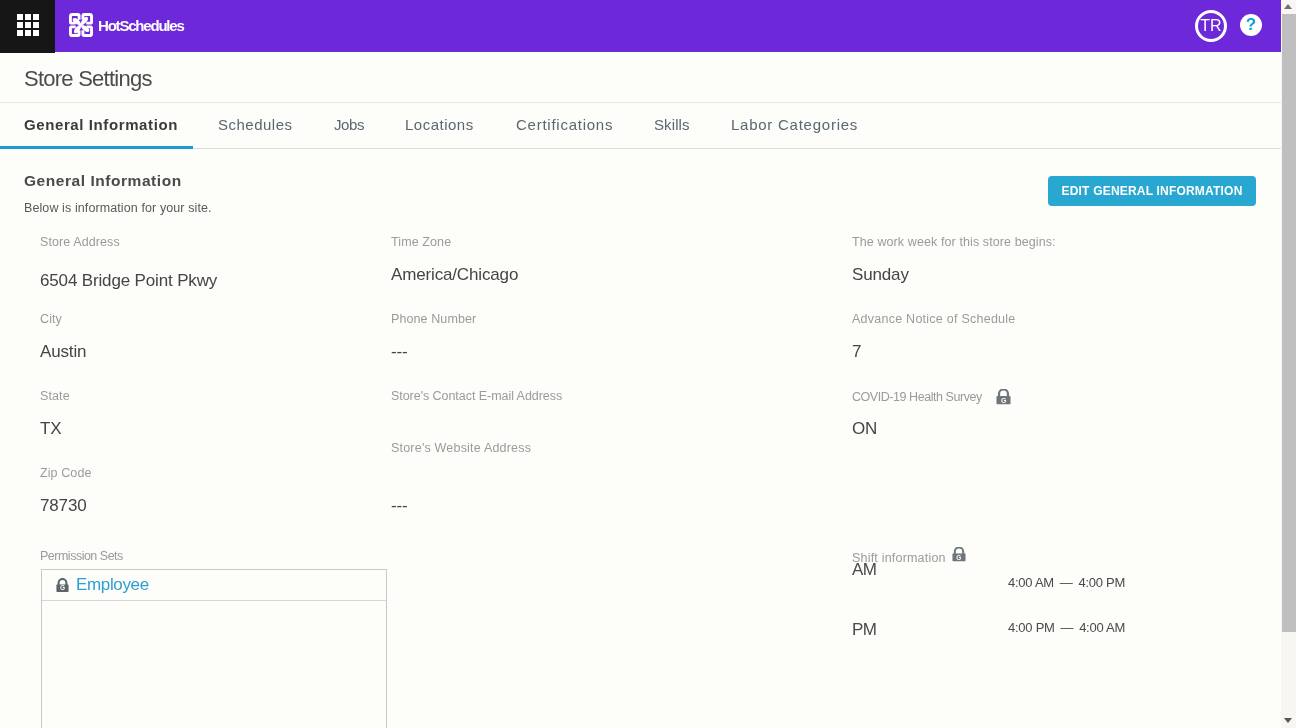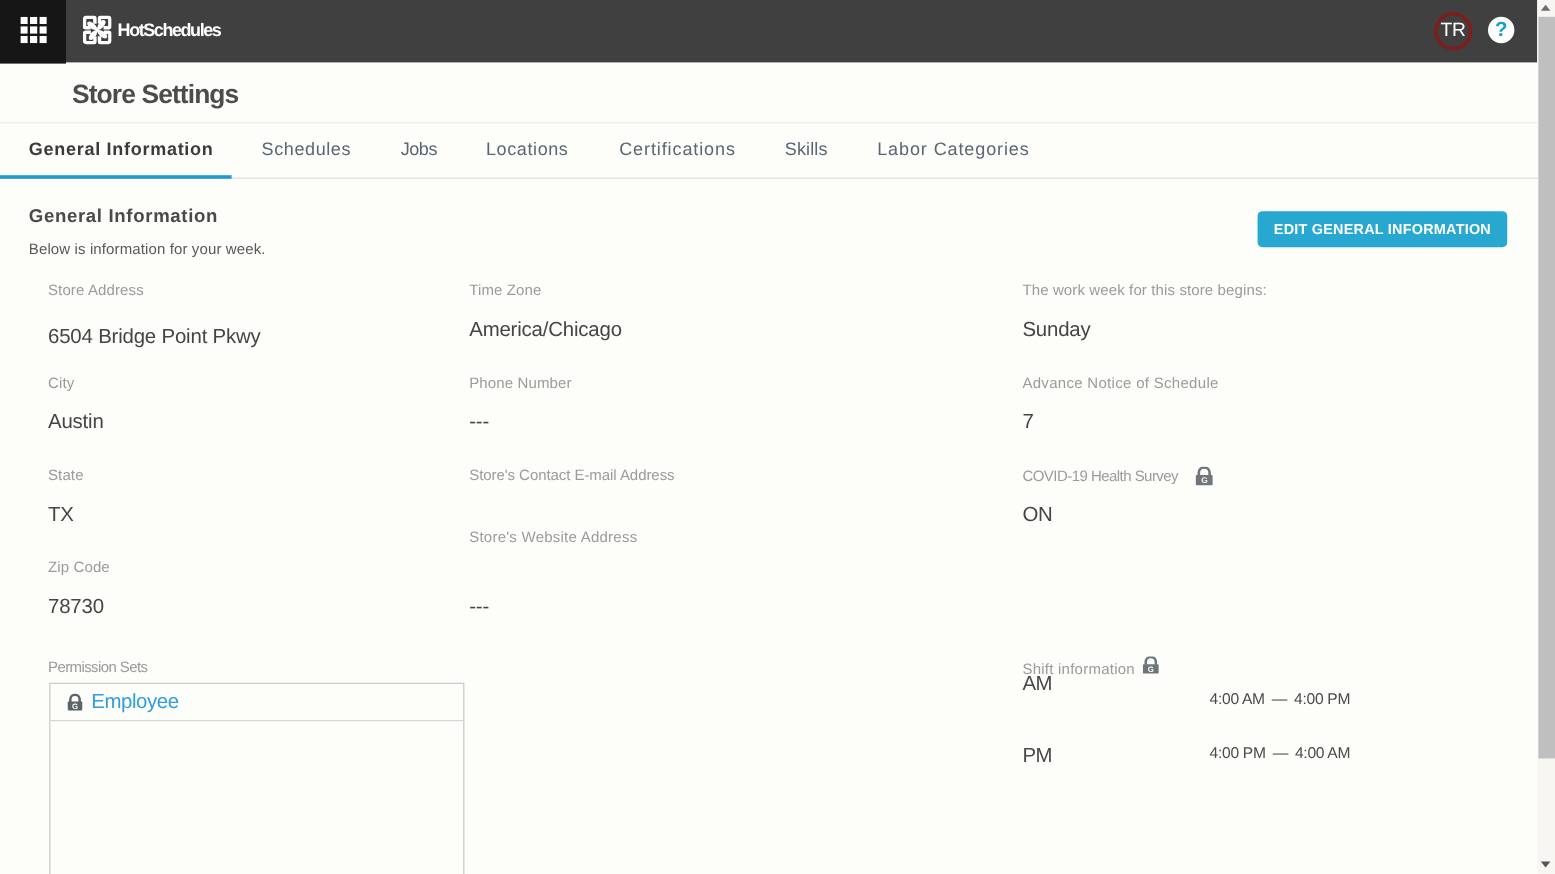--- a/index.html
+++ b/index.html
@@ -1,33 +1,33 @@
 <!DOCTYPE html>
 <html><head>
 <meta charset="utf-8">
 <style>
 * { margin:0; padding:0; box-sizing:border-box; }
 html,body { width:1296px; height:728px; overflow:hidden; background:#fdfdf9;
   font-family:"Liberation Sans", sans-serif; }
 .page { position:absolute; left:0; top:0; width:1281px; height:728px; background:#fdfdf9; }
 
 
-.topbar { position:absolute; left:0; top:0; width:1281px; height:52px; background:#404040; }
+.topbar { position:absolute; left:0; top:0; width:1281px; height:52px; background:#6d28d9; }
 .appsbtn { position:absolute; left:0; top:0; width:55px; height:53px; background:#161616;
   display:flex; align-items:center; justify-content:center; padding-bottom:3px; }
 .logo { position:absolute; left:69px; top:13px; display:flex; align-items:center; }
 .logotext { color:#fff; font-size:15px; font-weight:600; margin-left:5px; letter-spacing:-1.2px; }
-.avatar { position:absolute; left:1195px; top:10px; width:32px; height:32px; border:3px solid #7f1d1d;
+.avatar { position:absolute; left:1195px; top:10px; width:32px; height:32px; border:3px solid #ffffff;
   border-radius:50%; color:#fff; font-size:16px; font-weight:400; display:flex; align-items:center; justify-content:center; }
 .help { position:absolute; left:1240px; top:14px; width:22px; height:22px; background:#fff;
   border-radius:50%; color:#0da0d0; font-size:17px; font-weight:700; display:flex; align-items:center; justify-content:center; }
 
 
 .pagetitle { position:absolute; left:0; top:52px; width:1281px; height:51px; border-bottom:1px solid #e6e6e6; background:#fdfdf9; }
-.pagetitle h1 { position:absolute; left:24px; top:13.5px; font-size:22px; font-weight:700; color:#4c4c4c; letter-spacing:-0.75px;margin-left:36px; }
+.pagetitle h1 { position:absolute; left:24px; top:13.5px; font-size:22px; font-weight:400; color:#4c4c4c; letter-spacing:-0.75px; }
 
 
 .tabs { position:absolute; left:0; top:103px; width:1281px; height:46px; border-bottom:1px solid #dcdcdc; background:#fdfdf9; }
 .tab { position:absolute; top:13px; font-size:15px; color:#5a6772; white-space:nowrap; letter-spacing:0.5px; }
 .tab.active { font-weight:700; color:#3b3b3b; letter-spacing:0.6px; }
 .underline { position:absolute; left:0; top:43px; width:193px; height:3px; background:#1e9cd2; }
 
 
 .content { position:absolute; left:0; top:0; width:1281px; height:728px; }
 .h2 { position:absolute; left:24px; top:172px; font-size:15.5px; font-weight:700; color:#4a4a4a; letter-spacing:0.55px; }
@@ -52,21 +52,21 @@
 .sb .up { position:absolute; left:3px; top:4px; width:0; height:0;
   border-left:4.5px solid transparent; border-right:4.5px solid transparent; border-bottom:5.5px solid #6e6e6e; }
 .sb .down { position:absolute; left:3px; bottom:5px; width:0; height:0;
   border-left:4.5px solid transparent; border-right:4.5px solid transparent; border-top:5.5px solid #555; }
 </style>
 </head>
 <body>
 <div class="page">
   <div class="content">
     <div class="h2">General Information</div>
-    <div class="sub">Below is information for your week.</div>
+    <div class="sub">Below is information for your site.</div>
     <div class="editbtn">EDIT GENERAL INFORMATION</div>
 
     <div class="lbl" style="left:40px; top:235px;">Store Address</div>
     <div class="val" style="left:40px; top:271px;">6504 Bridge Point Pkwy</div>
     <div class="lbl" style="left:40px; top:312px;">City</div>
     <div class="val" style="left:40px; top:342px;">Austin</div>
     <div class="lbl" style="left:40px; top:389px;">State</div>
     <div class="val" style="left:40px; top:419px;">TX</div>
     <div class="lbl" style="left:40px; top:466px;">Zip Code</div>
     <div class="val" style="left:40px; top:496px;">78730</div>

